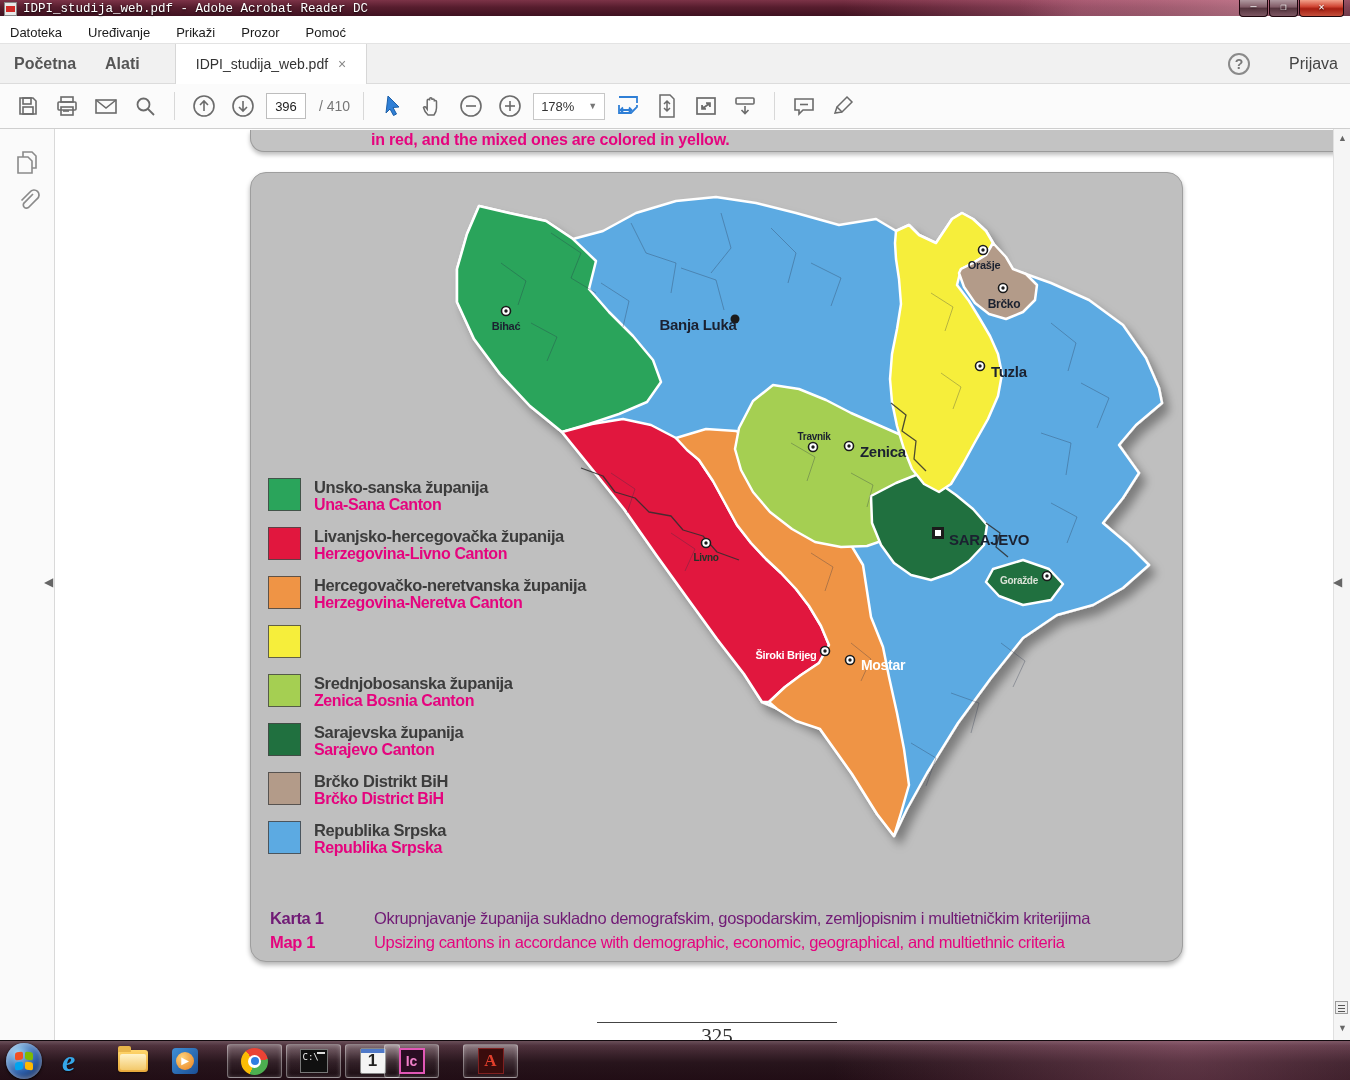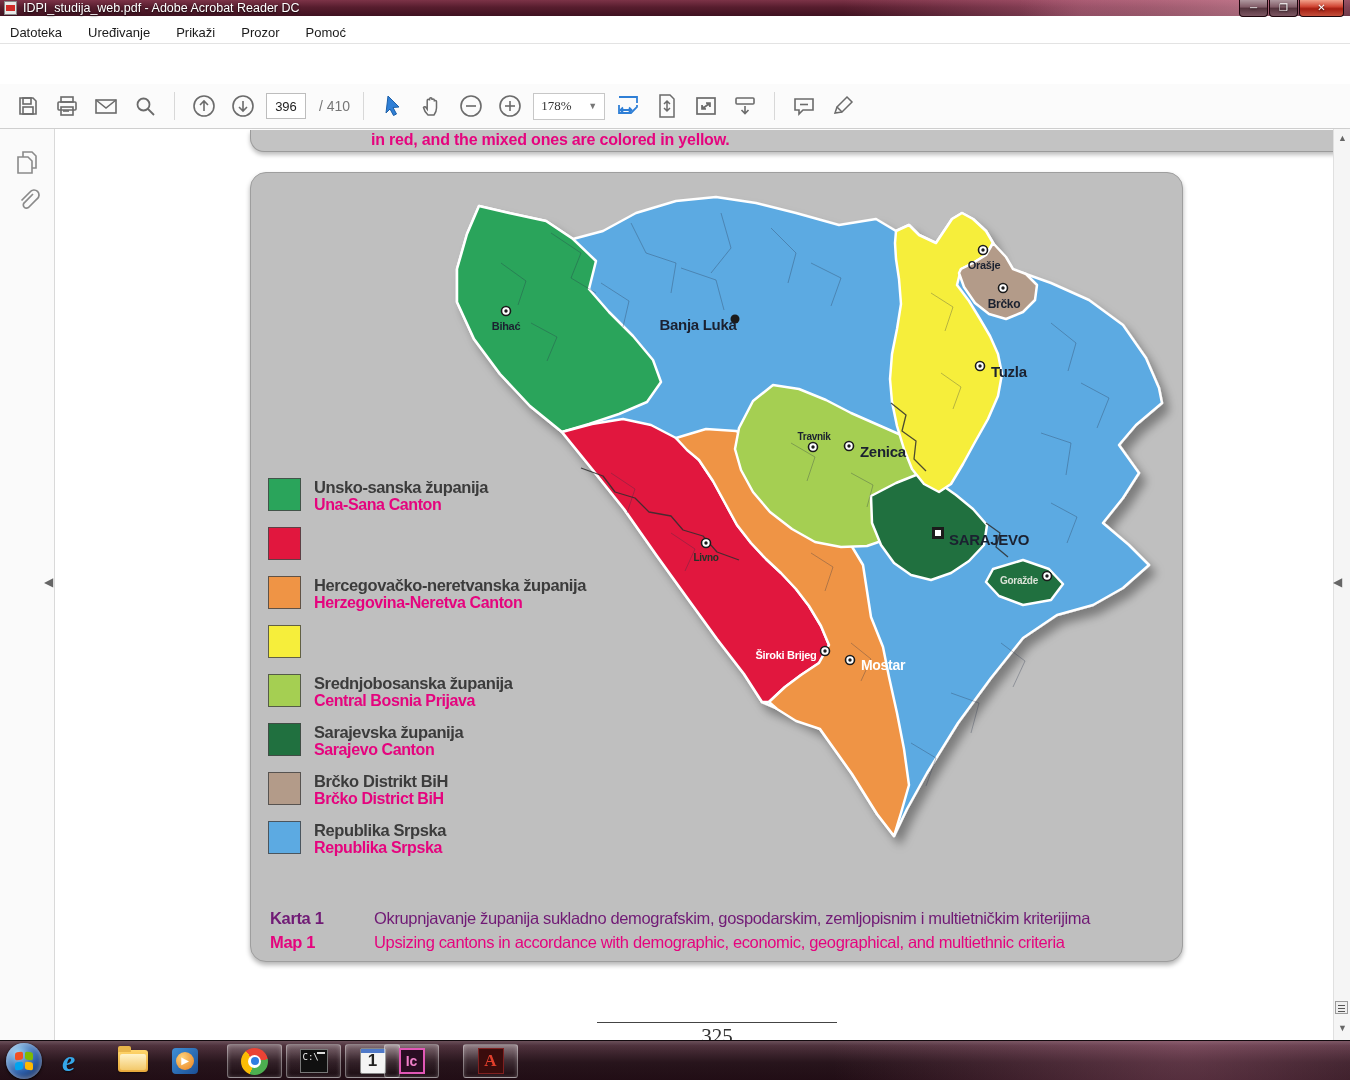--- a/index.html
+++ b/index.html
@@ -5,21 +5,21 @@
   * { margin:0; padding:0; box-sizing:border-box; }
   html,body { width:1350px; height:1080px; overflow:hidden; font-family:"Liberation Sans",sans-serif; background:#888; }
   #screen { position:relative; width:1350px; height:1080px; background:#fff; }
 
   
   #titlebar { position:absolute; left:0; top:0; width:1350px; height:16px;
     background:
       radial-gradient(circle at 92% 40%, rgba(233,160,180,.55), rgba(233,160,180,0) 18%),
       radial-gradient(circle at 80% 120%, rgba(210,120,150,.45), rgba(210,120,150,0) 22%),
       linear-gradient(#7c3347, #571d2e 45%, #3f1220);
-    color:#fff; display:flex; align-items:center; font-size:12.5px; text-shadow:0 1px 2px rgba(0,0,0,.8); }
+    color:#fff; display:flex; align-items:flex-end; font-size:12.5px; text-shadow:0 1px 2px rgba(0,0,0,.8);font-family:Liberation Mono, monospace; }
   #pdf-glyph { width:13px; height:14px; margin:0 6px 0 4px; background:#e8e8e8; border:1px solid #888; position:relative; }
   #pdf-glyph:before { content:""; position:absolute; left:1px; top:3px; width:9px; height:6px; background:#cf2a27; }
   .winbtns { position:absolute; right:6px; top:0; display:flex; }
   .winbtn { height:17px; border:1px solid #1e060d; border-top:none; border-radius:0 0 4px 4px;
     background:linear-gradient(rgba(255,255,255,.45), rgba(255,255,255,.12) 45%, rgba(0,0,0,.25) 50%, rgba(255,255,255,.1));
     color:#fff; font-size:10px; line-height:15px; text-align:center; margin-left:1px; }
   .winbtn.min,.winbtn.restore { width:29px; background-color:#6e4350; }
   .winbtn.close { width:45px; background:linear-gradient(#f2a08a,#d14836 40%,#a61e11 55%,#c4503c); }
 
   
@@ -41,21 +41,21 @@
 
   
   #toolbar { position:absolute; left:0; top:84px; width:1350px; height:45px; background:#fbfbfb; border-bottom:1px solid #cfcfcf;
     display:flex; align-items:center; padding-left:12px; gap:7px; }
   .tbtn { width:32px; height:32px; display:flex; align-items:center; justify-content:center; border-radius:3px; }
   .tbtn svg { display:block; }
   .tsep { width:1px; height:28px; background:#d8d8d8; margin:0 6px; }
   #page-box { width:40px; height:26px; border:1px solid #bdbdbd; background:#fff; font-size:13px; text-align:center; color:#222; font-family:"Liberation Sans",sans-serif; }
   #page-total { font-size:14px; color:#777; margin-left:6px; white-space:nowrap; }
   #zoom-box { width:72px; height:27px; border:1px solid #c7c7c7; background:#fff; display:flex; align-items:center; justify-content:space-between;
-    padding:0 7px; font-size:13px; color:#333;font-family:Liberation Serif, serif; }
+    padding:0 7px; font-size:13px; color:#333; }
   #zoom-box .caret { color:#777; font-size:9px; }
 
   
   #docarea { position:absolute; left:0; top:129px; width:1350px; height:911px; background:#fff; }
   #leftstrip { position:absolute; left:0; top:0; width:55px; height:911px; background:#fafafa; border-right:1px solid #d9d9d9; }
   #leftstrip .panel-icon { position:absolute; left:14px; }
   #collapse-left { position:absolute; left:44px; top:446px; color:#666; font-size:12px; }
   #scrollbar { position:absolute; right:0; top:0; width:17px; height:911px; background:#f5f5f5; border-left:1px solid #e0e0e0; }
   .scroll-arrow { position:absolute; left:0; width:17px; text-align:center; color:#666; font-size:9px; }
   #expand-right { position:absolute; left:1333px; top:446px; color:#666; font-size:12px; }
@@ -148,20 +148,30 @@
   </div>
 
   <div id="menubar">
       <span>Datoteka</span>
       <span>Uređivanje</span>
       <span>Prikaži</span>
       <span>Prozor</span>
       <span>Pomoć</span>
     </div>
 
+  <div id="tabbar">
+    <span class="tab-static" id="tab-home">Početna</span>
+    <span class="tab-static" id="tab-tools">Alati</span>
+    <div id="tab-doc">
+      <span>IDPI_studija_web.pdf</span>
+      <span class="x">×</span>
+    </div>
+    <div id="help-circle">?</div>
+    <span id="signin">Prijava</span>
+  </div>
 
   <div id="toolbar">
     <div class="tbtn">
       <svg width="24" height="24" viewBox="0 0 24 24" fill="none" stroke="#6b6b6b" stroke-width="1.6">
           <path d="M4 4h13l3 3v13H4z"></path>
           <rect x="7" y="4" width="8" height="6"></rect>
           <rect x="7" y="13" width="10" height="7"></rect>
         </svg>
     </div>
     <div class="tbtn">
@@ -410,36 +420,40 @@
       <div id="legend">
           <div class="legend-row">
             <div class="legend-swatch" style="background: rgb(42, 164, 91);"></div>
             <div class="legend-texts">
               <div class="legend-hr">Unsko-sanska županija</div>
               <div class="legend-en pink" style="color: rgb(229, 4, 126);">Una-Sana Canton</div>
             </div>
           </div>
           <div class="legend-row">
             <div class="legend-swatch" style="background: rgb(225, 23, 62);"></div>
+            <div class="legend-texts">
+              <div class="legend-hr">Livanjsko-hercegovačka županija</div>
+              <div class="legend-en pink" style="color: rgb(229, 4, 126);">Herzegovina-Livno Canton</div>
+            </div>
           </div>
           <div class="legend-row">
             <div class="legend-swatch" style="background: rgb(239, 148, 69);"></div>
             <div class="legend-texts">
               <div class="legend-hr">Hercegovačko-neretvanska županija</div>
               <div class="legend-en pink" style="color: rgb(229, 4, 126);">Herzegovina-Neretva Canton</div>
             </div>
           </div>
           <div class="legend-row">
             <div class="legend-swatch" style="background: rgb(246, 238, 59);"></div>
           </div>
           <div class="legend-row">
             <div class="legend-swatch" style="background: rgb(165, 207, 82);"></div>
             <div class="legend-texts">
               <div class="legend-hr">Srednjobosanska županija</div>
-              <div class="legend-en pink" style="color: rgb(229, 4, 126);">Central Bosnia Prijava</div>
+              <div class="legend-en pink" style="color: rgb(229, 4, 126);">Zenica Bosnia Canton</div>
             </div>
           </div>
           <div class="legend-row">
             <div class="legend-swatch" style="background: rgb(32, 112, 63);"></div>
             <div class="legend-texts">
               <div class="legend-hr">Sarajevska županija</div>
               <div class="legend-en pink" style="color: rgb(229, 4, 126);">Sarajevo Canton</div>
             </div>
           </div>
           <div class="legend-row">

